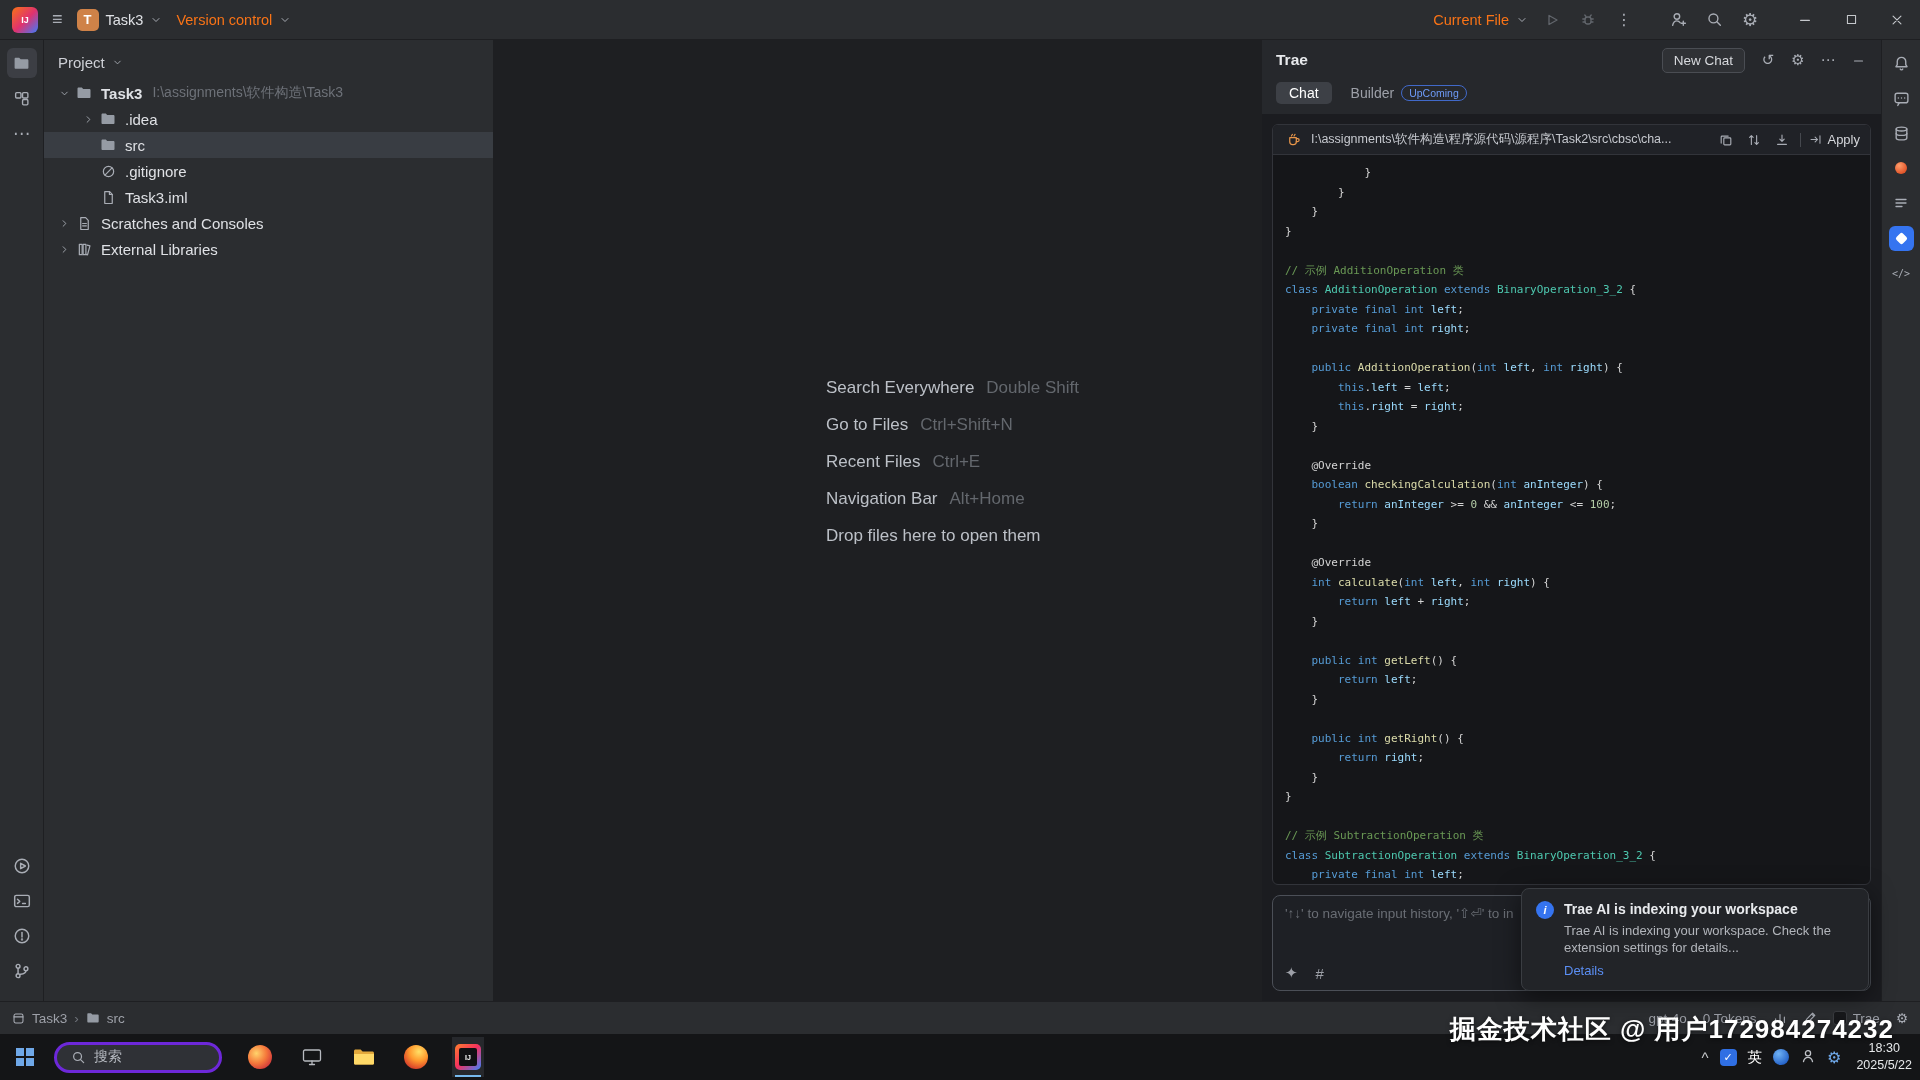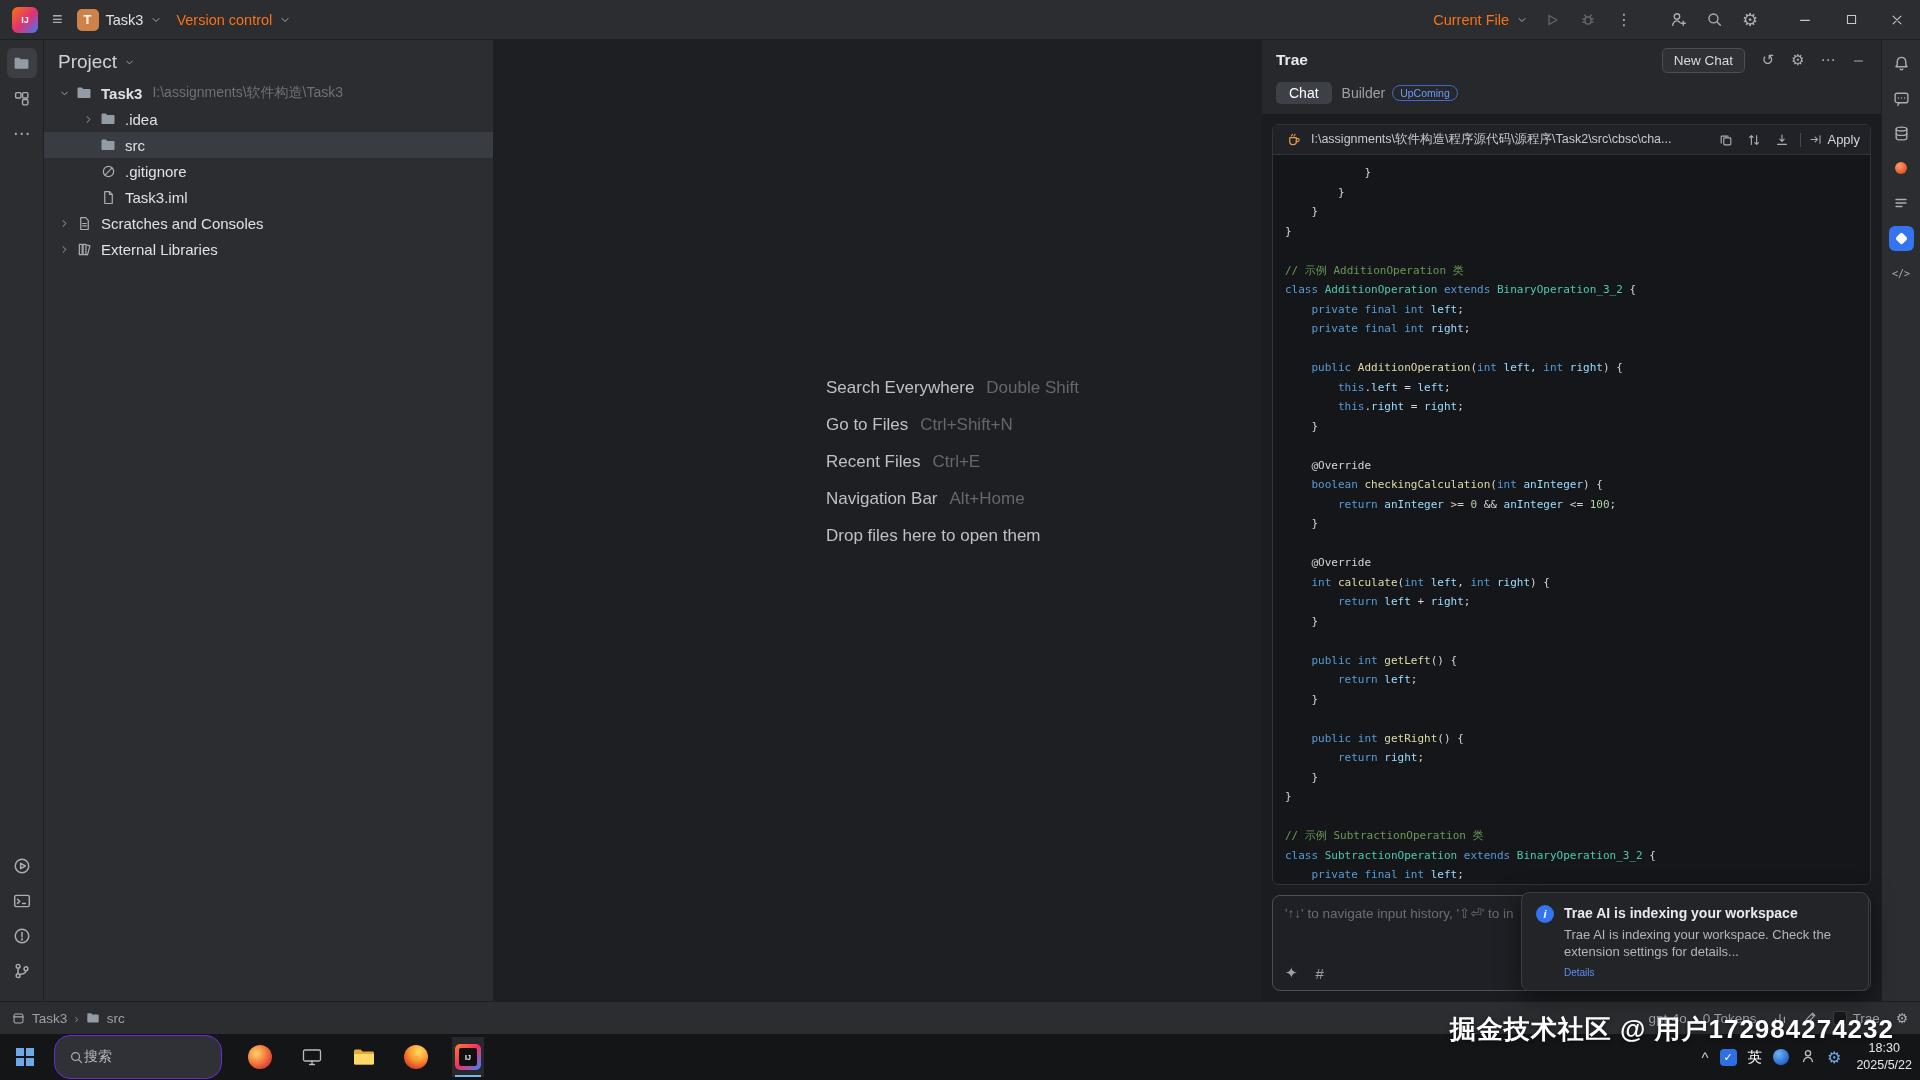--- a/index.html
+++ b/index.html
@@ -31,21 +31,21 @@
 .strip-ico{width:30px;height:30px;border-radius:6px;display:flex;align-items:center;justify-content:center;margin-bottom:5px}
 .strip-ico.active-tool{background:#3c3e44}
 .spacer{flex:1}
 .orange-dot{width:12px;height:12px;border-radius:50%;background:radial-gradient(circle at 35% 30%,#ff9d6b,#e3572b 70%)}
 .trae-logo{width:25px;height:25px;border-radius:6px;background:#3574f0;display:flex;align-items:center;justify-content:center}
 .trae-logo i{display:block;width:9px;height:9px;background:#fff;transform:rotate(45deg);border-radius:2px}
 .mono-small{font-family:"DejaVu Sans Mono",monospace;font-size:10px;color:#a9adb5}
 
 
 .project-panel{width:450px;flex:0 0 450px;background:#2b2d30;border-right:1px solid #1e1f22;padding-top:4px;overflow:hidden}
-.pp-header{height:36px;display:flex;align-items:center;gap:7px;padding-left:14px;font-size:19px;color:#ced0d6}
+.pp-header{height:36px;display:flex;align-items:center;gap:7px;padding-left:14px;font-size:15px;color:#ced0d6}
 .tree{font-size:15px}
 .tree-row{height:26px;display:flex;align-items:center;padding-left:10px;color:#dfe1e5;white-space:nowrap}
 .tree-row.indent1{padding-left:34px}
 .tree-row.selected{background:#393d43}
 .chev-slot{width:20px;flex:0 0 20px;display:flex;justify-content:center}
 .tree-ico{width:20px;flex:0 0 20px;display:flex;justify-content:center;margin-right:7px}
 .tree-label.bold{font-weight:bold}
 .tree-path{margin-left:10px;color:#6d7178;font-size:14px;overflow:hidden;text-overflow:ellipsis}
 
 
@@ -55,21 +55,21 @@
 .hint-label{color:#bcc0c7}
 .hint-key{color:#63676d;margin-left:12px}
 
 
 .trae-panel{width:620px;flex:0 0 620px;background:#26282c;border-left:1px solid #1e1f22;display:flex;flex-direction:column;position:relative}
 .trae-header{height:40px;flex:0 0 40px;display:flex;align-items:center;padding:0 10px 0 14px}
 .trae-title{font-weight:bold;font-size:15.5px;color:#e8eaed}
 .trae-h-right{margin-left:auto;display:flex;align-items:center;gap:4px}
 .new-chat-btn{border:1px solid #4a4d53;border-radius:5px;padding:4px 11px;font-size:13.5px;color:#d7d9dd;background:#2f3135;margin-right:6px}
 .th-ico{width:26px;height:24px;display:flex;align-items:center;justify-content:center;color:#a9adb5;font-size:15px}
-.trae-tabs{display:flex;align-items:center;gap:10px;padding:2px 14px 10px}
+.trae-tabs{display:flex;align-items:center;gap:19px;padding:2px 14px 10px}
 .tab-chat{background:#3d4046;color:#fff;padding:3px 13px;border-radius:5px;font-size:14px}
 .tab-builder{color:#9da0a8;font-size:14px;display:flex;align-items:center;gap:7px}
 .badge{font-size:10.5px;color:#6e9bf8;border:1px solid #4169c9;padding:1px 7px;border-radius:9px}
 .trae-content{flex:1;min-height:0;background:#1b1c20;padding:10px;display:flex;flex-direction:column;gap:10px}
 .code-card{flex:1;min-height:0;border:1px solid #32343a;border-radius:6px;display:flex;flex-direction:column;overflow:hidden;background:#151619}
 .cc-head{height:30px;flex:0 0 30px;background:#202227;border-bottom:1px solid #32343a;display:flex;align-items:center;gap:8px;padding:0 10px;font-size:12.5px;color:#c6c9cf}
 .cc-path{flex:1;min-width:0;white-space:nowrap;overflow:hidden;text-overflow:ellipsis}
 .cc-ico{width:20px;height:20px;display:flex;align-items:center;justify-content:center}
 .cc-sep{width:1px;height:14px;background:#45484e}
 .cc-apply{display:flex;align-items:center;gap:5px;color:#d4d6da;font-size:13px}
@@ -77,35 +77,35 @@
 .code-line{height:19.5px}
 .tk-kw{color:#569cd6}.tk-ty{color:#4ec9b0}.tk-fn{color:#dcdcaa}.tk-cm{color:#6a9955}.tk-nu{color:#b5cea8}.tk-va{color:#9cdcfe}.tk-pl{color:#d4d4d4}
 .input-box{flex:0 0 96px;border:1px solid #4b4f57;border-radius:8px;background:#1e2025;padding:9px 12px 8px;display:flex;flex-direction:column;justify-content:space-between}
 .input-box textarea{background:transparent;border:none;outline:none;resize:none;color:#d4d6da;font-family:"Liberation Sans","DejaVu Sans",sans-serif;font-size:13.5px;height:42px}
 .input-box textarea::placeholder{color:#696d74}
 .input-icons{display:flex;align-items:center;gap:18px;color:#9da0a8;font-size:15px}
 .notif{position:absolute;right:12px;bottom:10px;width:348px;background:#222428;border:1px solid #3a3d42;border-radius:8px;box-shadow:0 6px 24px rgba(0,0,0,.5);padding:12px 14px;display:flex;gap:10px;z-index:20}
 .notif-ico{width:18px;height:18px;flex:0 0 18px;border-radius:50%;background:#3574f0;color:#fff;font-size:11px;font-weight:bold;font-style:italic;display:flex;align-items:center;justify-content:center}
 .notif-title{font-size:14px;font-weight:bold;color:#e8eaed;margin-bottom:5px}
 .notif-body{font-size:13px;color:#b2b5bb;line-height:1.35}
-.notif-link{margin-top:6px;font-size:10px;color:#5b8ff5}
+.notif-link{margin-top:6px;font-size:13px;color:#5b8ff5}
 
 
 .statusbar{height:33px;flex:0 0 33px;background:#2b2d30;border-top:1px solid #1e1f22;display:flex;align-items:center;padding:0 12px;font-size:13.5px;color:#9da0a8}
 .sb-left{display:flex;align-items:center;gap:7px}
 .sb-right{margin-left:auto;display:flex;align-items:center;gap:16px}
 .sb-item{display:flex;align-items:center;gap:6px}
 .trae-chip{width:14px;height:14px;border-radius:3px;background:#17181b;border:1px solid #3a3c40}
 
 
 .taskbar{height:46px;flex:0 0 46px;background:#141517;display:flex;align-items:center;padding-right:8px}
 .tb-start{width:50px;height:100%;display:flex;align-items:center;justify-content:center}
 .win-logo{display:grid;grid-template-columns:8px 8px;grid-template-rows:8px 8px;gap:2px}
 .win-logo i{background:#6fa8e8;display:block}
-.tb-search{height:44px;border-radius:16px;background:#2f3136;border:1px solid #6d28d9;display:flex;align-items:center;padding:0 14px;margin-left:4px;color:#b4b8bf;font-size:14px;width:168px}
+.tb-search{height:31px;border-radius:16px;background:#2f3136;border:3px solid #6d28d9;display:flex;align-items:center;gap:8px;padding:0 14px;margin-left:4px;color:#b4b8bf;font-size:14px;width:168px}
 .tb-apps{display:flex;align-items:center;gap:20px;margin-left:22px}
 .tb-app{width:32px;height:40px;display:flex;align-items:center;justify-content:center;position:relative}
 .tb-app.active{background:#26282c}
 .tb-app.active::after{content:"";position:absolute;bottom:0;left:3px;right:3px;height:2.5px;background:#76b9ed}
 .app-circle{width:24px;height:24px;border-radius:50%}
 .c-colorful{background:radial-gradient(circle at 35% 35%,#ffd36b,#f5793b 45%,#d33a3a 78%)}
 .c-firefox{background:radial-gradient(circle at 62% 28%,#ffe066,#ff9a2e 40%,#e3572b 68%,#b5122e)}
 .idea-app{width:26px;height:26px;border-radius:5px;background:linear-gradient(135deg,#fe7f2d,#f5305e 48%,#3b82ff);display:flex;align-items:center;justify-content:center}
 .idea-app b{width:18px;height:18px;background:#101013;border-radius:2px;color:#fff;font-size:7px;display:flex;align-items:center;justify-content:center}
 .tray{margin-left:auto;display:flex;align-items:center;gap:11px;color:#d6d8db}

